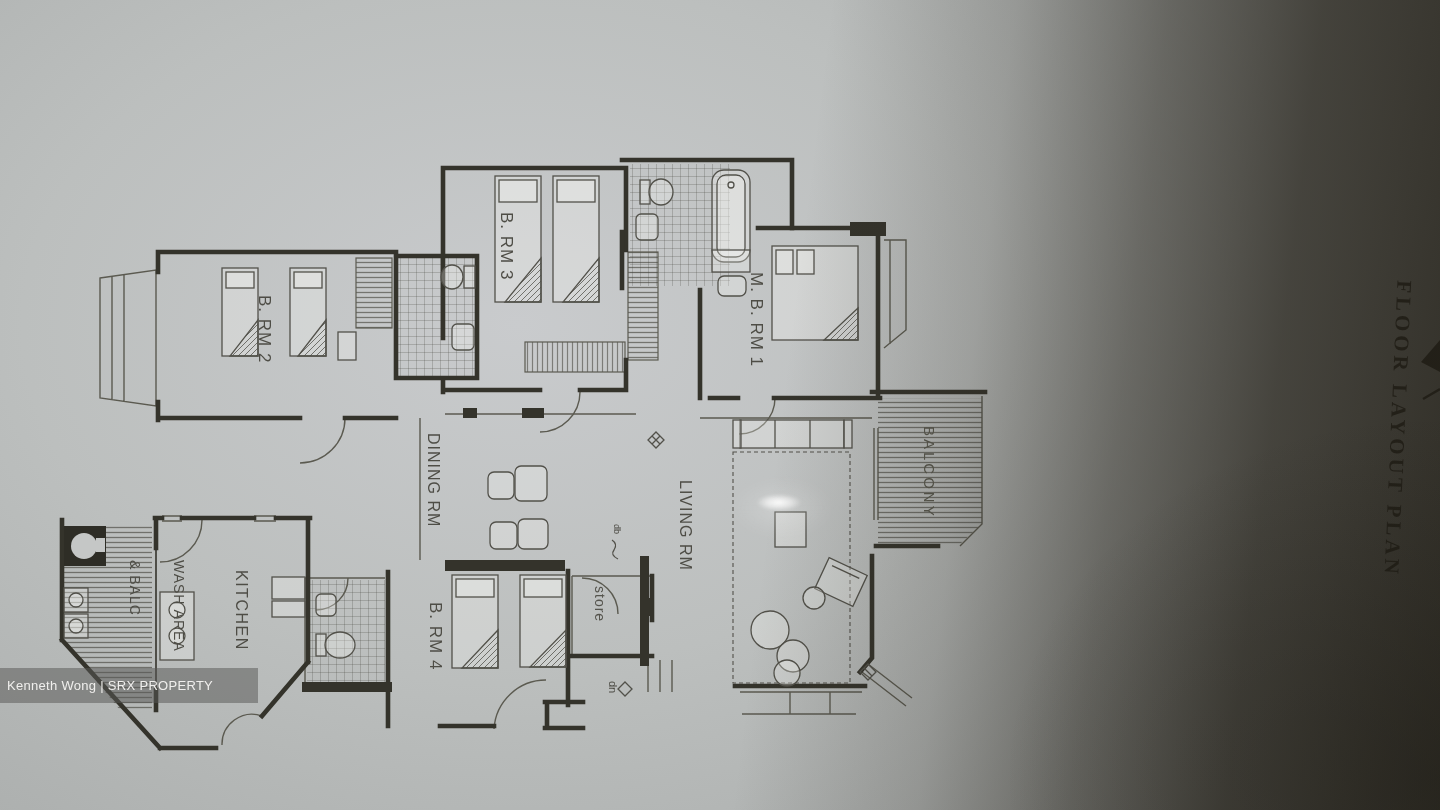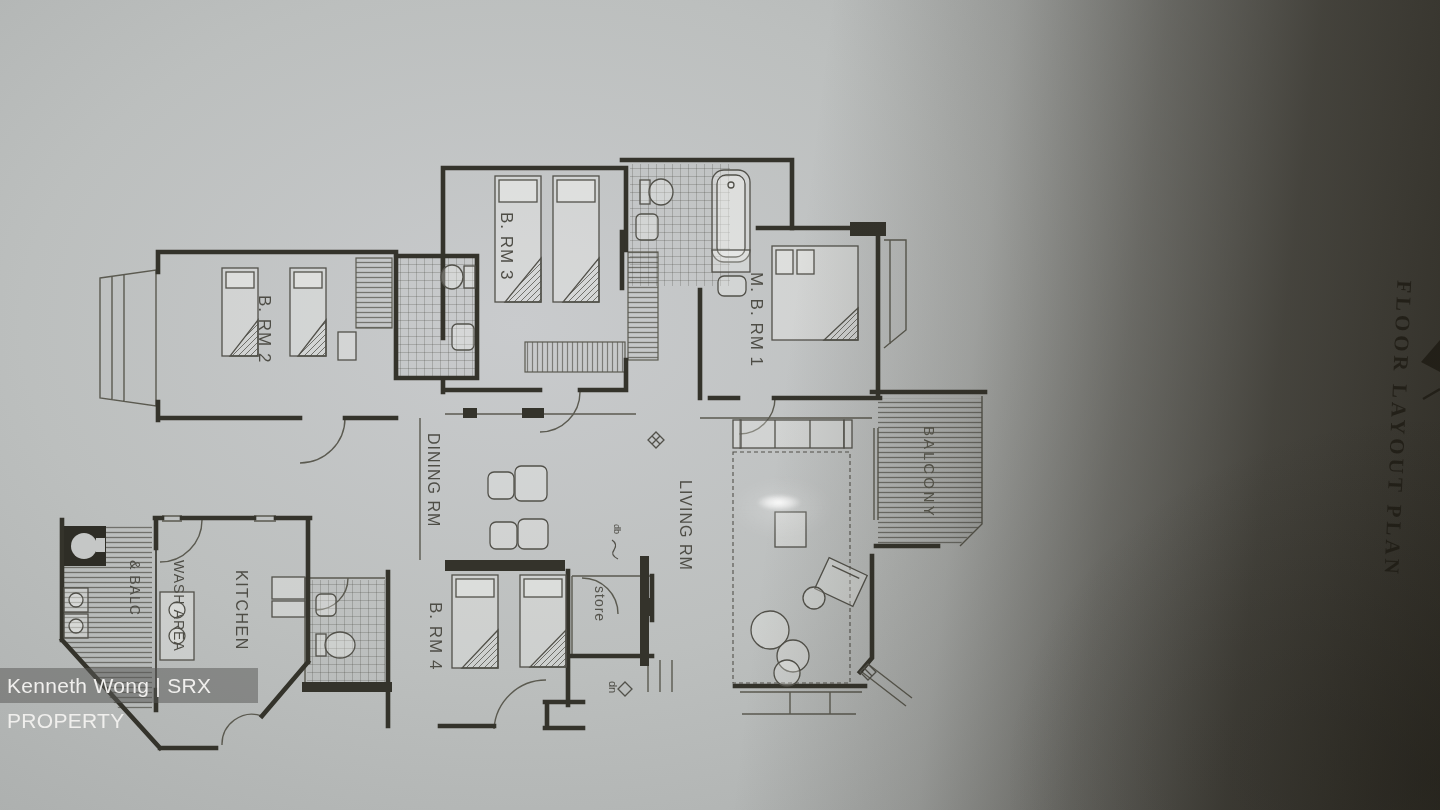--- a/index.html
+++ b/index.html
@@ -44,21 +44,21 @@
       linear-gradient(97deg,
         rgba(44,41,33,0) 54%,
         rgba(44,41,33,0.22) 66%,
         rgba(42,39,31,0.55) 76%,
         rgba(39,36,28,0.78) 86%,
         rgba(36,33,25,0.90) 100%);
   }
   .watermark{
     position:absolute;left:0;top:668px;width:258px;height:35px;
     background:rgba(88,88,86,0.52);
-    color:#f0efed;font-size:21px;line-height:35px;padding-left:7px;
+    color:#f0efed;font-size:13px;line-height:35px;padding-left:7px;
     box-sizing:border-box;letter-spacing:0.3px;
   }
 </style>
 </head>
 <body>
 
 <div class="scene">
 
   <div class="photo-layer">
 

